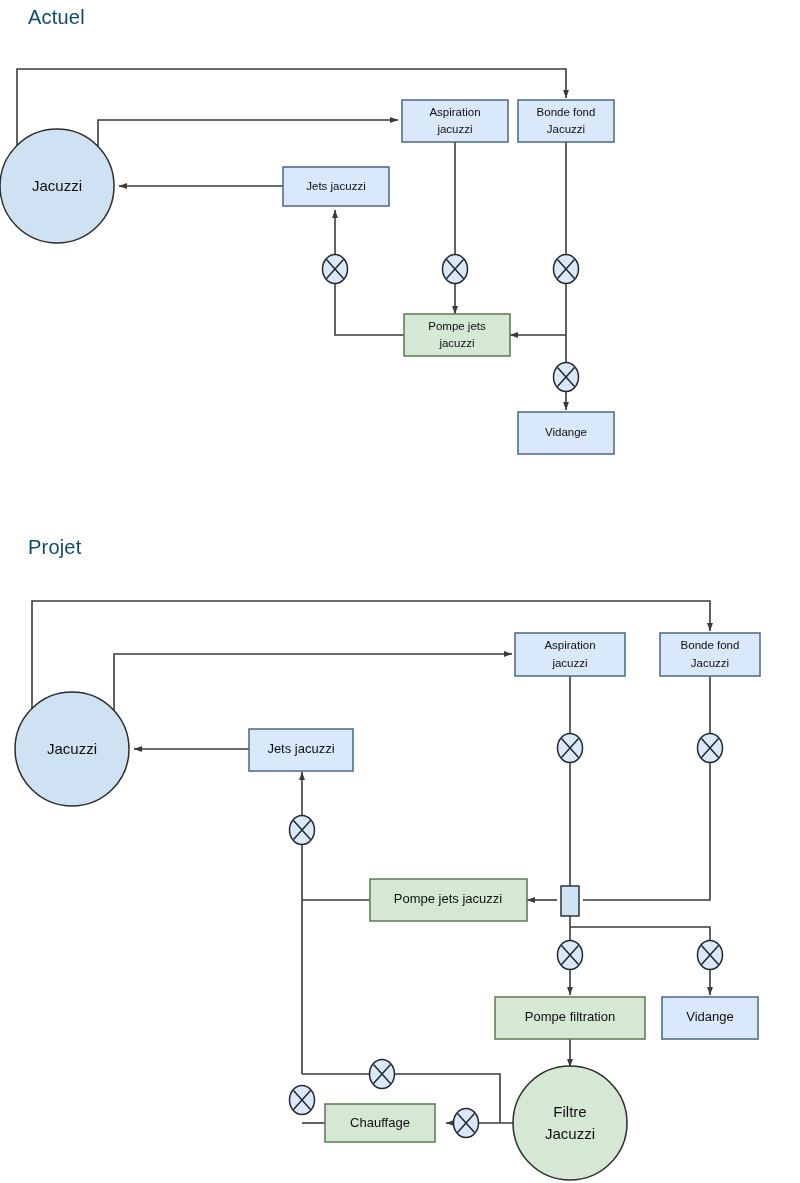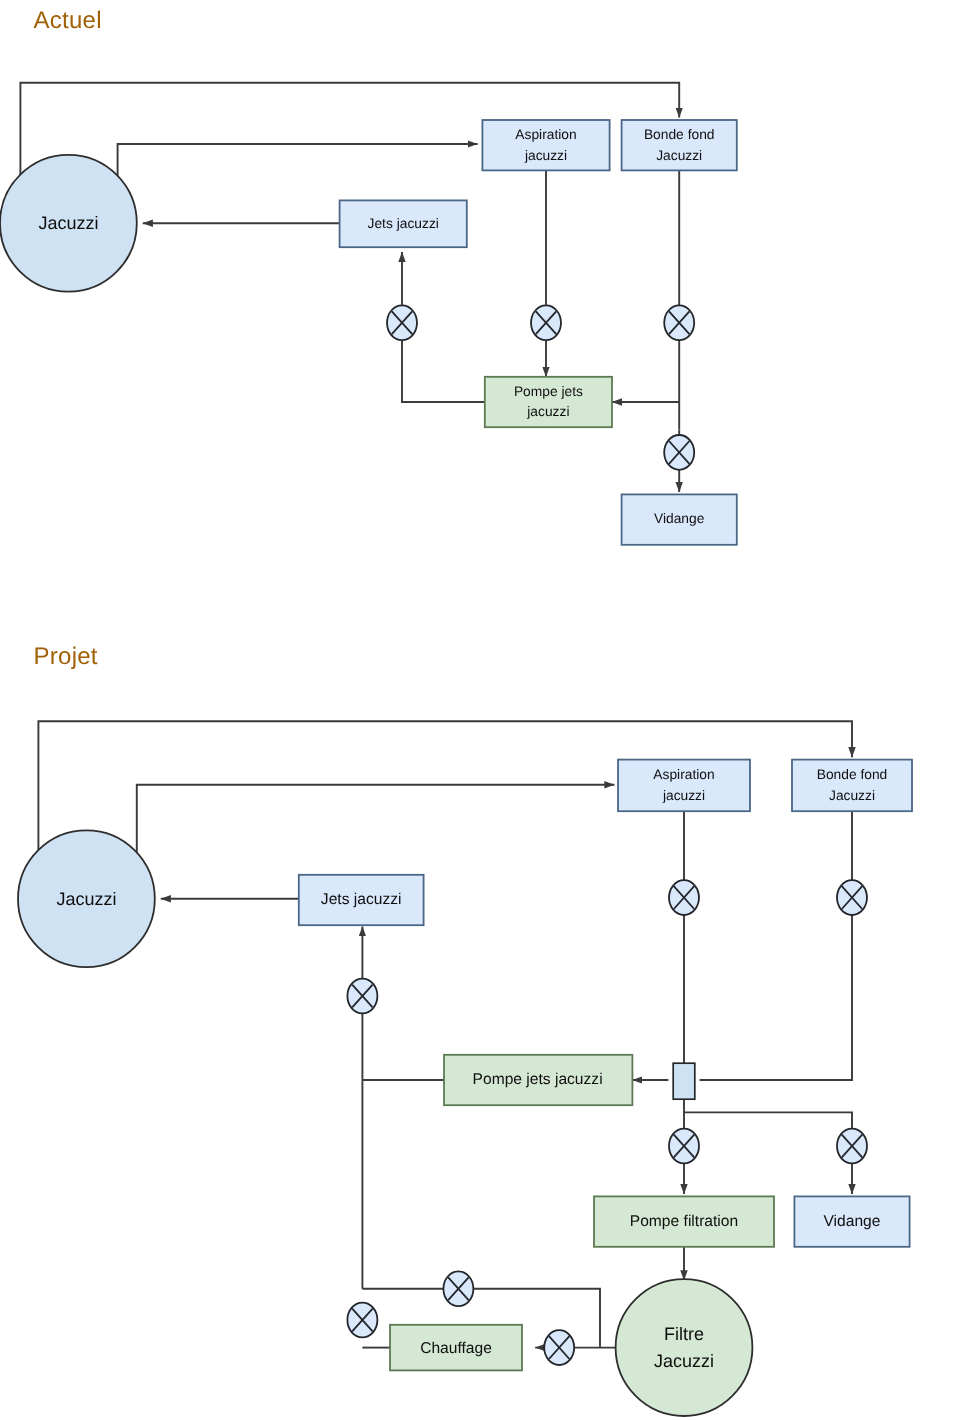--- a/index.html
+++ b/index.html
@@ -15,21 +15,21 @@
     overflow: hidden;
   }
   .page {
     position: relative;
     width: 800px;
     height: 1183px;
   }
   .section-title {
     position: absolute;
     font-size: 20px;
-    color: #a16207;
+    color: #0c4a6e;
     letter-spacing: 0.2px;
     white-space: nowrap;
   }
   #title-actuel { left: 28px; top: 6px; }
   #title-projet { left: 28px; top: 536px; }
 
   svg.flow {
     position: absolute;
     left: 0;
     top: 0;

